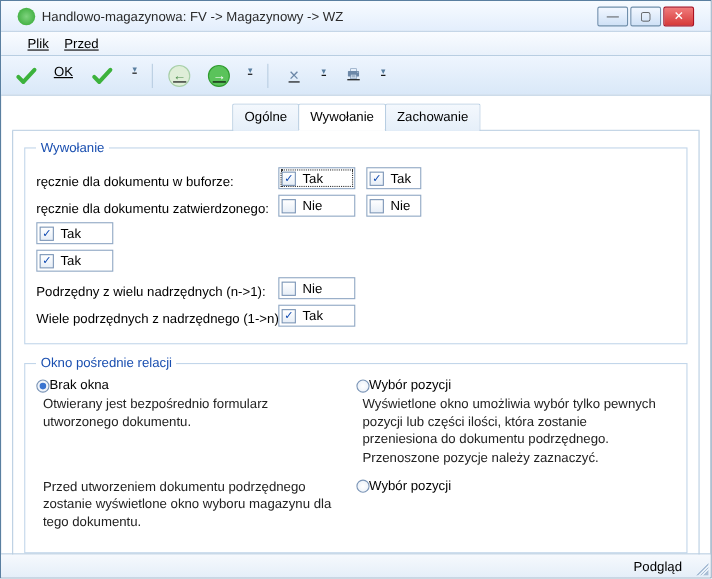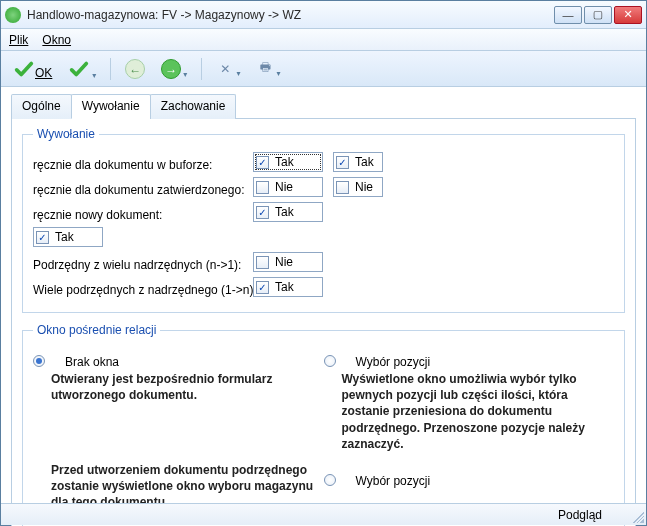--- a/index.html
+++ b/index.html
@@ -1,77 +1,77 @@
 <!DOCTYPE html>
 <html><head>
 <meta charset="utf-8">
 <style>
   * { box-sizing: border-box; font-family: "Segoe UI", Tahoma, sans-serif; font-size: 12px; }
   body { margin: 0; background: #fff; }
   .window { width: 647px; height: 526px; background: #fff; border: 1px solid #5a7fa0; position: relative; }
-  .titlebar { height: 28px; background: linear-gradient(#f7fbff,#e3eefc); border-bottom: 1px solid #b8cee2; display: flex; align-items: center; padding: 0 4px; }
+  .titlebar { height: 28px; background: linear-gradient(#f7fbff,#e3eefc); border-bottom: 1px solid #b8cee2; display: flex; align-items: center; padding: 0 15px; }
   .titlebar .app-icon { width:16px; height:16px; border-radius:50%; background: radial-gradient(#7ed37e,#2fa52f); margin-right:6px; }
   .titlebar .title { color:#2a2a2a; flex:1; }
   .win-btns { display:flex; gap:2px; }
   .win-btn { width:28px; height:18px; border:1px solid #6f8eab; border-radius:2px; background: linear-gradient(#f2f7ff,#cfe1f6); display:flex; align-items:center; justify-content:center; font-size:11px; color:#3a3a3a; }
   .win-close { background: linear-gradient(#f07b7b,#d63a3a); color:#fff; border-color:#a12; }
-  .menubar { height:22px; background: linear-gradient(#f9fcff,#e9f1fb); border-bottom:1px solid #b8cee2; display:flex; align-items:center; padding:0 8px; gap:14px; }
+  .menubar { height:22px; background: linear-gradient(#f9fcff,#e9f1fb); border-bottom:1px solid #b8cee2; display:flex; align-items:center; padding:0 24px; gap:14px; }
   .menubar span { text-decoration: underline; text-decoration-color: transparent; }
   .menubar .mnemonic { text-decoration: underline; }
   .toolbar { height:36px; background: linear-gradient(#eef5fe,#d9e8f8); border-bottom:1px solid #b8cee2; display:flex; align-items:center; padding:0 8px; gap:8px; }
   .tb-sep { width:1px; height:22px; background:#b8cee2; margin:0 2px; }
-  .tb-btn { display:flex; align-items:flex-end; gap:0; padding:2px 4px; border-radius:2px; }
+  .tb-btn { display:flex; align-items:flex-start; gap:14px; padding:2px 4px; border-radius:2px;text-decoration:underline; }
   .check-green { width:22px; height:22px; }
   .nav-btn { width:20px; height:20px; border-radius:50%; display:flex; align-items:center; justify-content:center; }
   .nav-back { background:#dfeed8; border:1px solid #a7cfa7; color:#4a8c4a; }
   .nav-fwd { background:#5bc35b; border:1px solid #2f9c2f; color:#fff; }
   .tool-icon { width:18px; height:18px; display:flex; align-items:center; justify-content:center; color:#6c88a8; }
   .dd { font-size:8px; color:#5a7fa0; margin-left:2px; }
   .client { padding:6px 10px 0 10px; }
-  .tabs { display:flex; border-bottom:1px solid #b8cee2; }
+  .tabs { display:flex; border-bottom:1px solid #b8cee2;justify-content:center; }
   .tab { padding:4px 10px 5px; border:1px solid #b8cee2; border-bottom:none; background: linear-gradient(#f4f8fd,#e5eff9); margin-right:-1px; position:relative; top:1px; border-radius:2px 2px 0 0; }
   .tab.active { background:#fff; border-bottom:1px solid #fff; }
   .panel { border:1px solid #b8cee2; border-top:none; padding:8px 10px 10px; background:#fff; }
   fieldset { border:1px solid #c2d6ea; margin:0 0 10px 0; padding:6px 10px 10px; }
   legend { color:#1a4fb0; padding:0 4px; }
   .row { display:flex; align-items:flex-end; margin:5px 0; gap:10px; }
   .lbl { white-space:nowrap; }
   .cbwrap { display:flex; align-items:center; border:1px solid #8fa7c4; padding:1px 6px 1px 2px; background:#fff; height:20px; gap:6px; min-width:50px; }
   .cbwrap.focused { outline:1px dotted #333; outline-offset:-3px; }
   .cb { width:13px; height:13px; border:1px solid #7a94b6; background:linear-gradient(#fff,#e7eef7); display:flex; align-items:center; justify-content:center; font-size:10px; color:#0a46b0; }
   .left-col { width:210px; }
   .mid-col { width:70px; }
   .right-lbl { width:160px; }
   .radios { display:flex; flex-wrap:wrap; }
   .radio-col { width:50%; padding-right:10px; margin-bottom:10px; }
-  .radio-head { display:flex; align-items:flex-start; gap:20px; margin-bottom:2px;margin-top:12px; }
+  .radio-head { display:flex; align-items:flex-end; gap:0; margin-bottom:2px; }
   .radio { width:12px; height:12px; border-radius:50%; border:1px solid #7a94b6; background:radial-gradient(#fff,#e7eef7); display:flex; align-items:center; justify-content:center; }
   .radio.sel::after { content:""; width:6px; height:6px; border-radius:50%; background:#3a74d0; }
-  .desc { margin-left:18px; color:#222; line-height:1.35;font-weight:bold; }
-  .statusbar { position:absolute; bottom:0; left:0; right:0; height:22px; border-top:1px solid #b8cee2; background:linear-gradient(#f6f9fd,#e5eef8); display:flex; align-items:center; justify-content:flex-end; padding:0 44px 0 8px; }
+  .desc { margin-left:6px; color:#222; line-height:1.35; }
+  .statusbar { position:absolute; bottom:0; left:0; right:0; height:22px; border-top:1px solid #b8cee2; background:linear-gradient(#f6f9fd,#e5eef8); display:flex; align-items:center; justify-content:flex-end; padding:0 26px 0 8px; }
   .grip { position:absolute; right:2px; bottom:2px; width:14px; height:14px; background:
     linear-gradient(135deg, transparent 60%, #a9bed6 60%, #a9bed6 66%, transparent 66%, transparent 72%, #a9bed6 72%, #a9bed6 78%, transparent 78%, transparent 84%, #a9bed6 84%); }
 </style>
 </head>
 <body>
 
 <div class="window">
   <div class="titlebar">
     <div class="app-icon"></div>
     <div class="title">Handlowo-magazynowa: FV -&gt; Magazynowy -&gt; WZ</div>
     <div class="win-btns">
       <div class="win-btn">—</div>
       <div class="win-btn">▢</div>
       <div class="win-btn win-close">✕</div>
     </div>
   </div>
 
   <div class="menubar">
     <span><span class="mnemonic">Plik</span></span>
-    <span><span class="mnemonic">Okno</span></span>
+    <span><span class="mnemonic">Przed</span></span>
   </div>
 
   <div class="toolbar">
     <div class="tb-btn">
       <svg class="check-green" viewBox="0 0 24 24">
           <path d="M4 13l5 5L20 6" stroke="#3cb23c" stroke-width="4" fill="none" stroke-linecap="round" stroke-linejoin="round"></path>
         </svg>
       <span style="text-decoration:underline">OK</span>
     </div>
     <div class="tb-btn">
@@ -128,21 +128,20 @@
               <div class="cb"></div>
               <span>Nie</span>
             </div>
           <div class="cbwrap">
               <div class="cb"></div>
               <span>Nie</span>
             </div>
         </div>
 
         <div class="row">
-          <div class="lbl left-col">ręcznie nowy dokument:</div>
           <div class="cbwrap mid-col">
               <div class="cb">✓</div>
               <span>Tak</span>
             </div>
         </div>
 
         <div class="row">
           <div class="cbwrap mid-col">
               <div class="cb">✓</div>
               <span>Tak</span>

